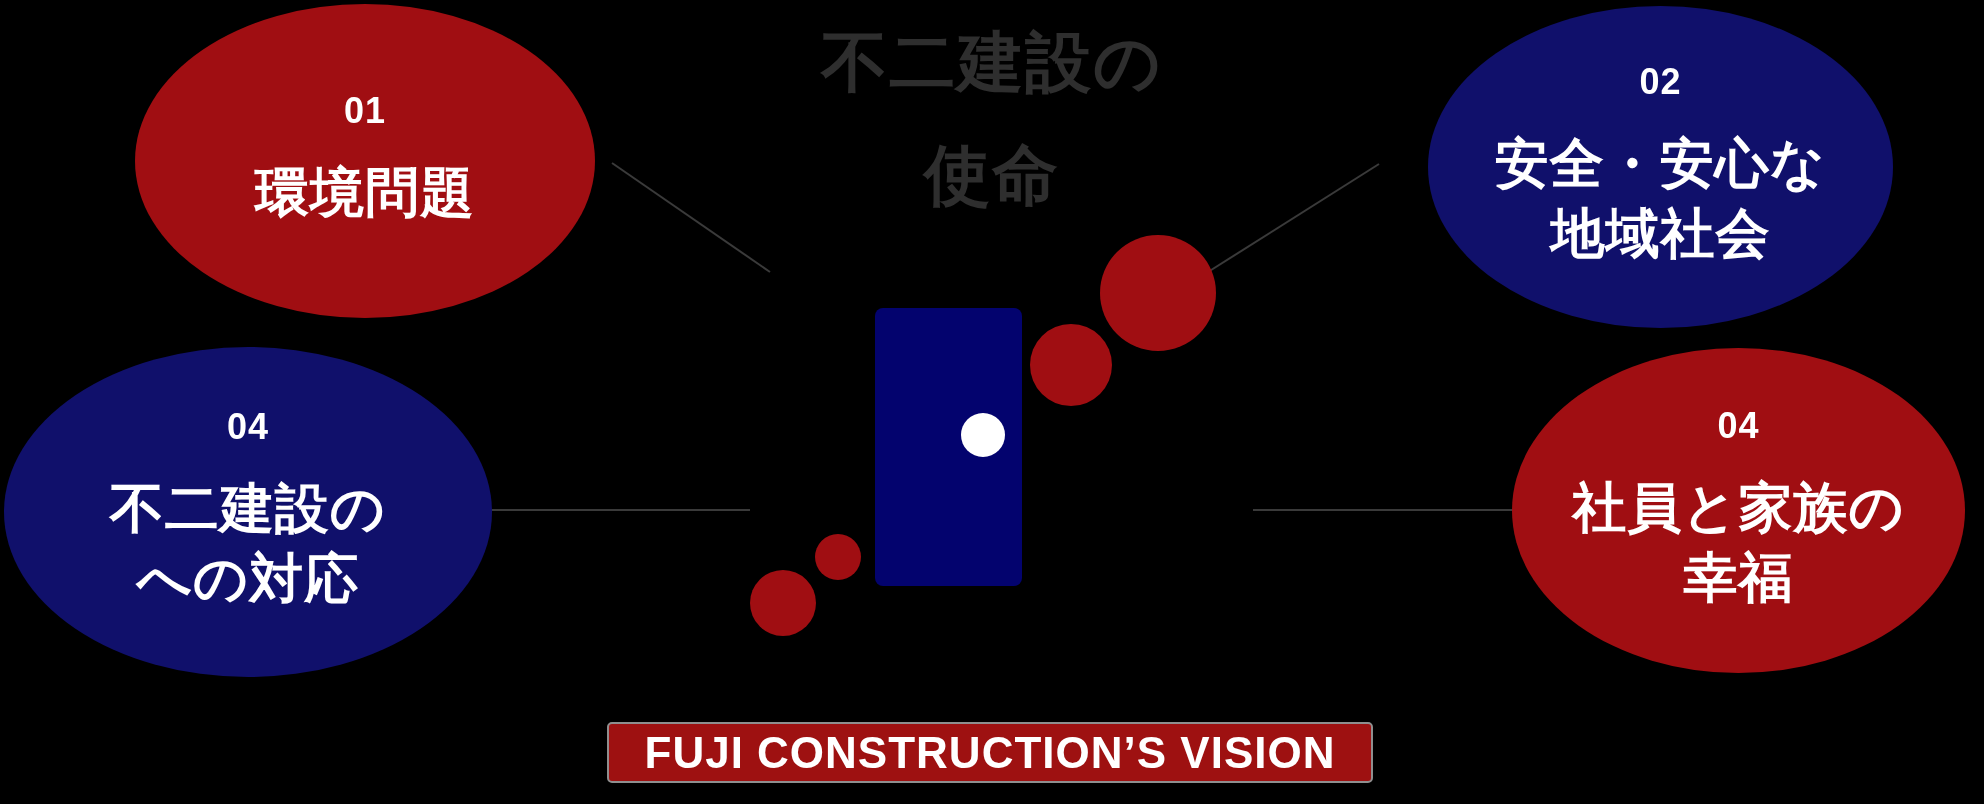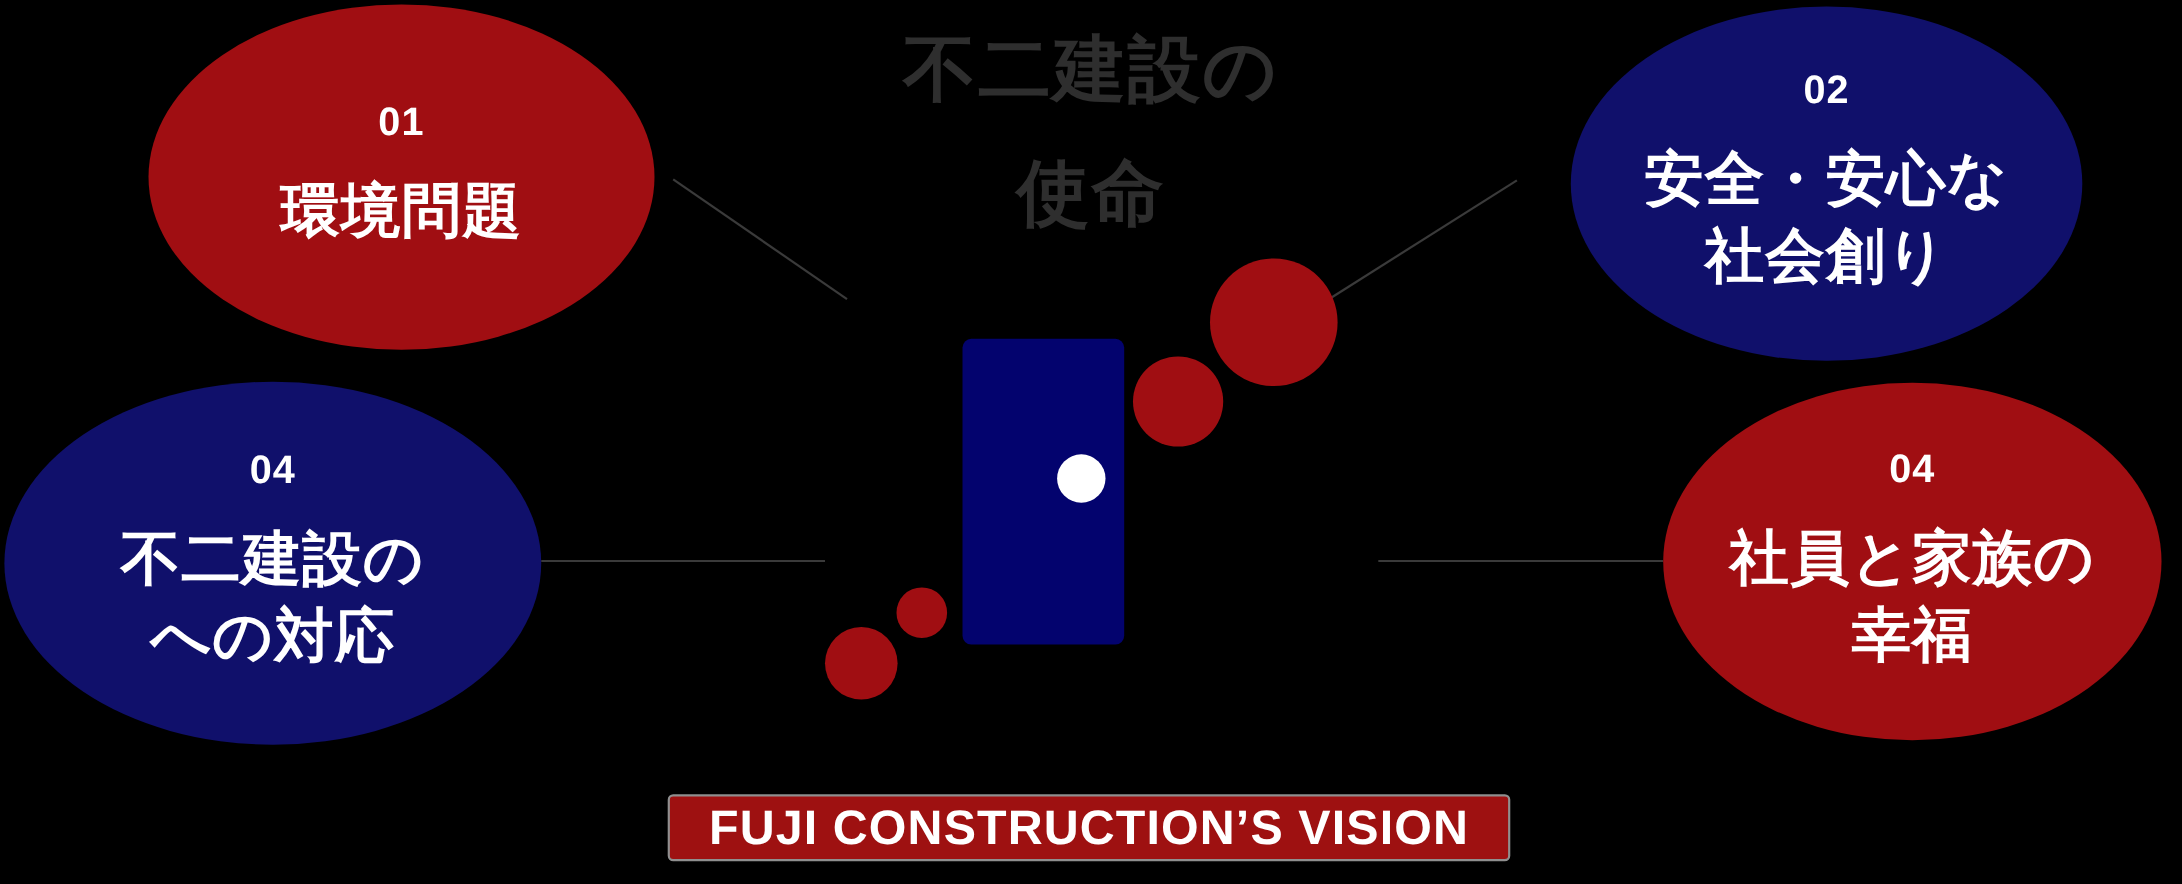--- a/index.html
+++ b/index.html
@@ -129,21 +129,21 @@
   </div>
 
   <div class="ellipse red" style="left:135px; top:4px; width:460px; height:314px;">
     <div class="num">01</div>
     <div class="line">環境問題</div>
   </div>
 
   <div class="ellipse navy" style="left:1428px; top:6px; width:465px; height:322px;">
     <div class="num">02</div>
     <div class="line">安全・安心な</div>
-    <div class="line">社会創り</div>
+    <div class="line">地域社会</div>
   </div>
 
   <div class="ellipse navy" style="left:4px; top:347px; width:488px; height:330px;">
     <div class="num">04</div>
     <div class="line">不二建設の</div>
     <div class="line">への対応</div>
   </div>
 
   <div class="ellipse red" style="left:1512px; top:348px; width:453px; height:325px;">
     <div class="num">04</div>

